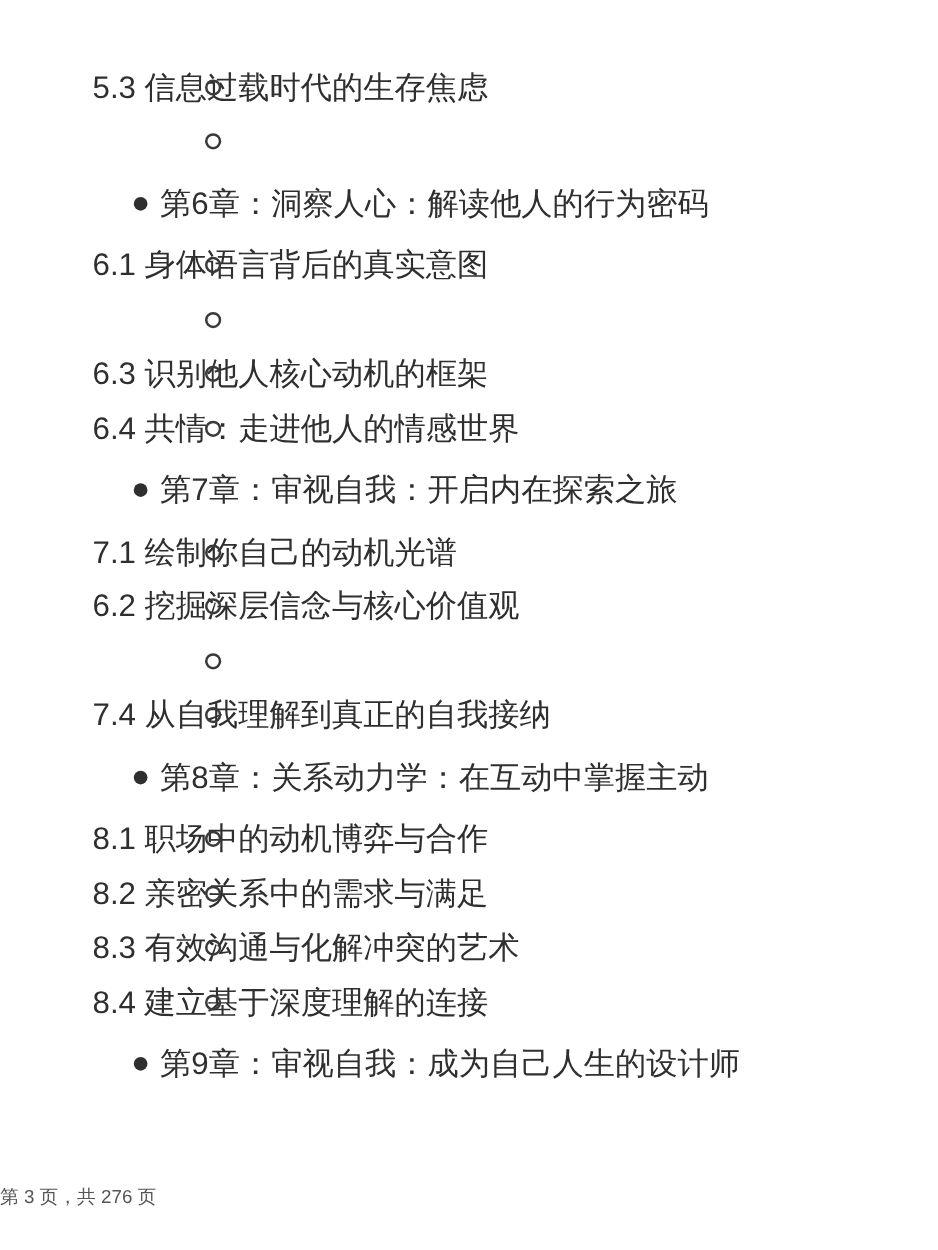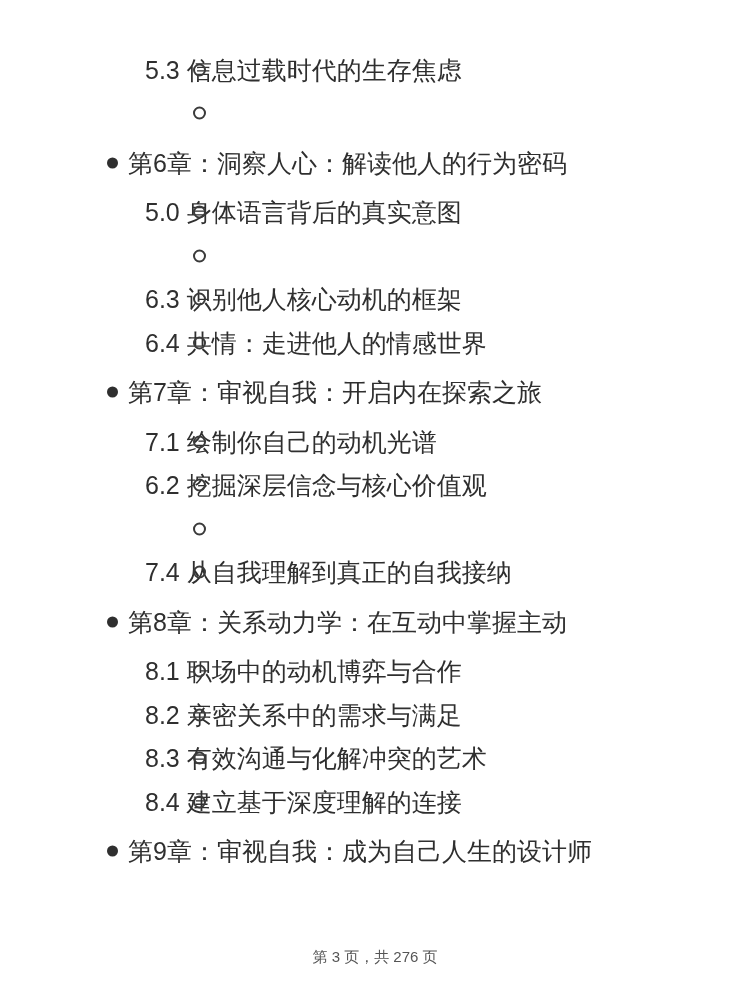--- a/index.html
+++ b/index.html
@@ -26,22 +26,21 @@
     align-items: center;
     font-size: 25px;
     line-height: 1.2;
     white-space: nowrap;
   }
   .row.chapter {
     padding-left: 128px;
     margin: 6px 0;
   }
   .row.sub {
-    padding-left: 116px;
-    margin-left: 29px;
+    padding-left: 74px;
   }
   .b-dot {
     position: absolute;
     left: 107px;
     top: 50%;
     transform: translateY(-50%);
     width: 11px;
     height: 11px;
     border-radius: 50%;
     background: #2f2f2f;
@@ -59,21 +58,21 @@
     box-sizing: content-box;
   }
   .label {
     display: inline-block;
   }
   .footer {
     position: absolute;
     left: 0;
     right: 0;
     bottom: 33px;
-    text-align: center;
+    text-align: left;
     font-size: 15px;
     color: #555555;
   }
 </style>
 </head>
 <body>
 
 <div class="page">
 
   <div class="toc">
@@ -87,21 +86,21 @@
       <span class="b-circle"></span>
     </div>
 
     <div class="row chapter">
       <span class="b-dot"></span>
       <span class="label">第6章：洞察人心：解读他人的行为密码</span>
     </div>
 
     <div class="row sub">
       <span class="b-circle"></span>
-      <span class="label">5.0 身体语言背后的真实意图</span>
+      <span class="label">6.1 身体语言背后的真实意图</span>
     </div>
 
     <div class="row sub">
       <span class="b-circle"></span>
     </div>
 
     <div class="row sub">
       <span class="b-circle"></span>
       <span class="label">6.3 识别他人核心动机的框架</span>
     </div>

